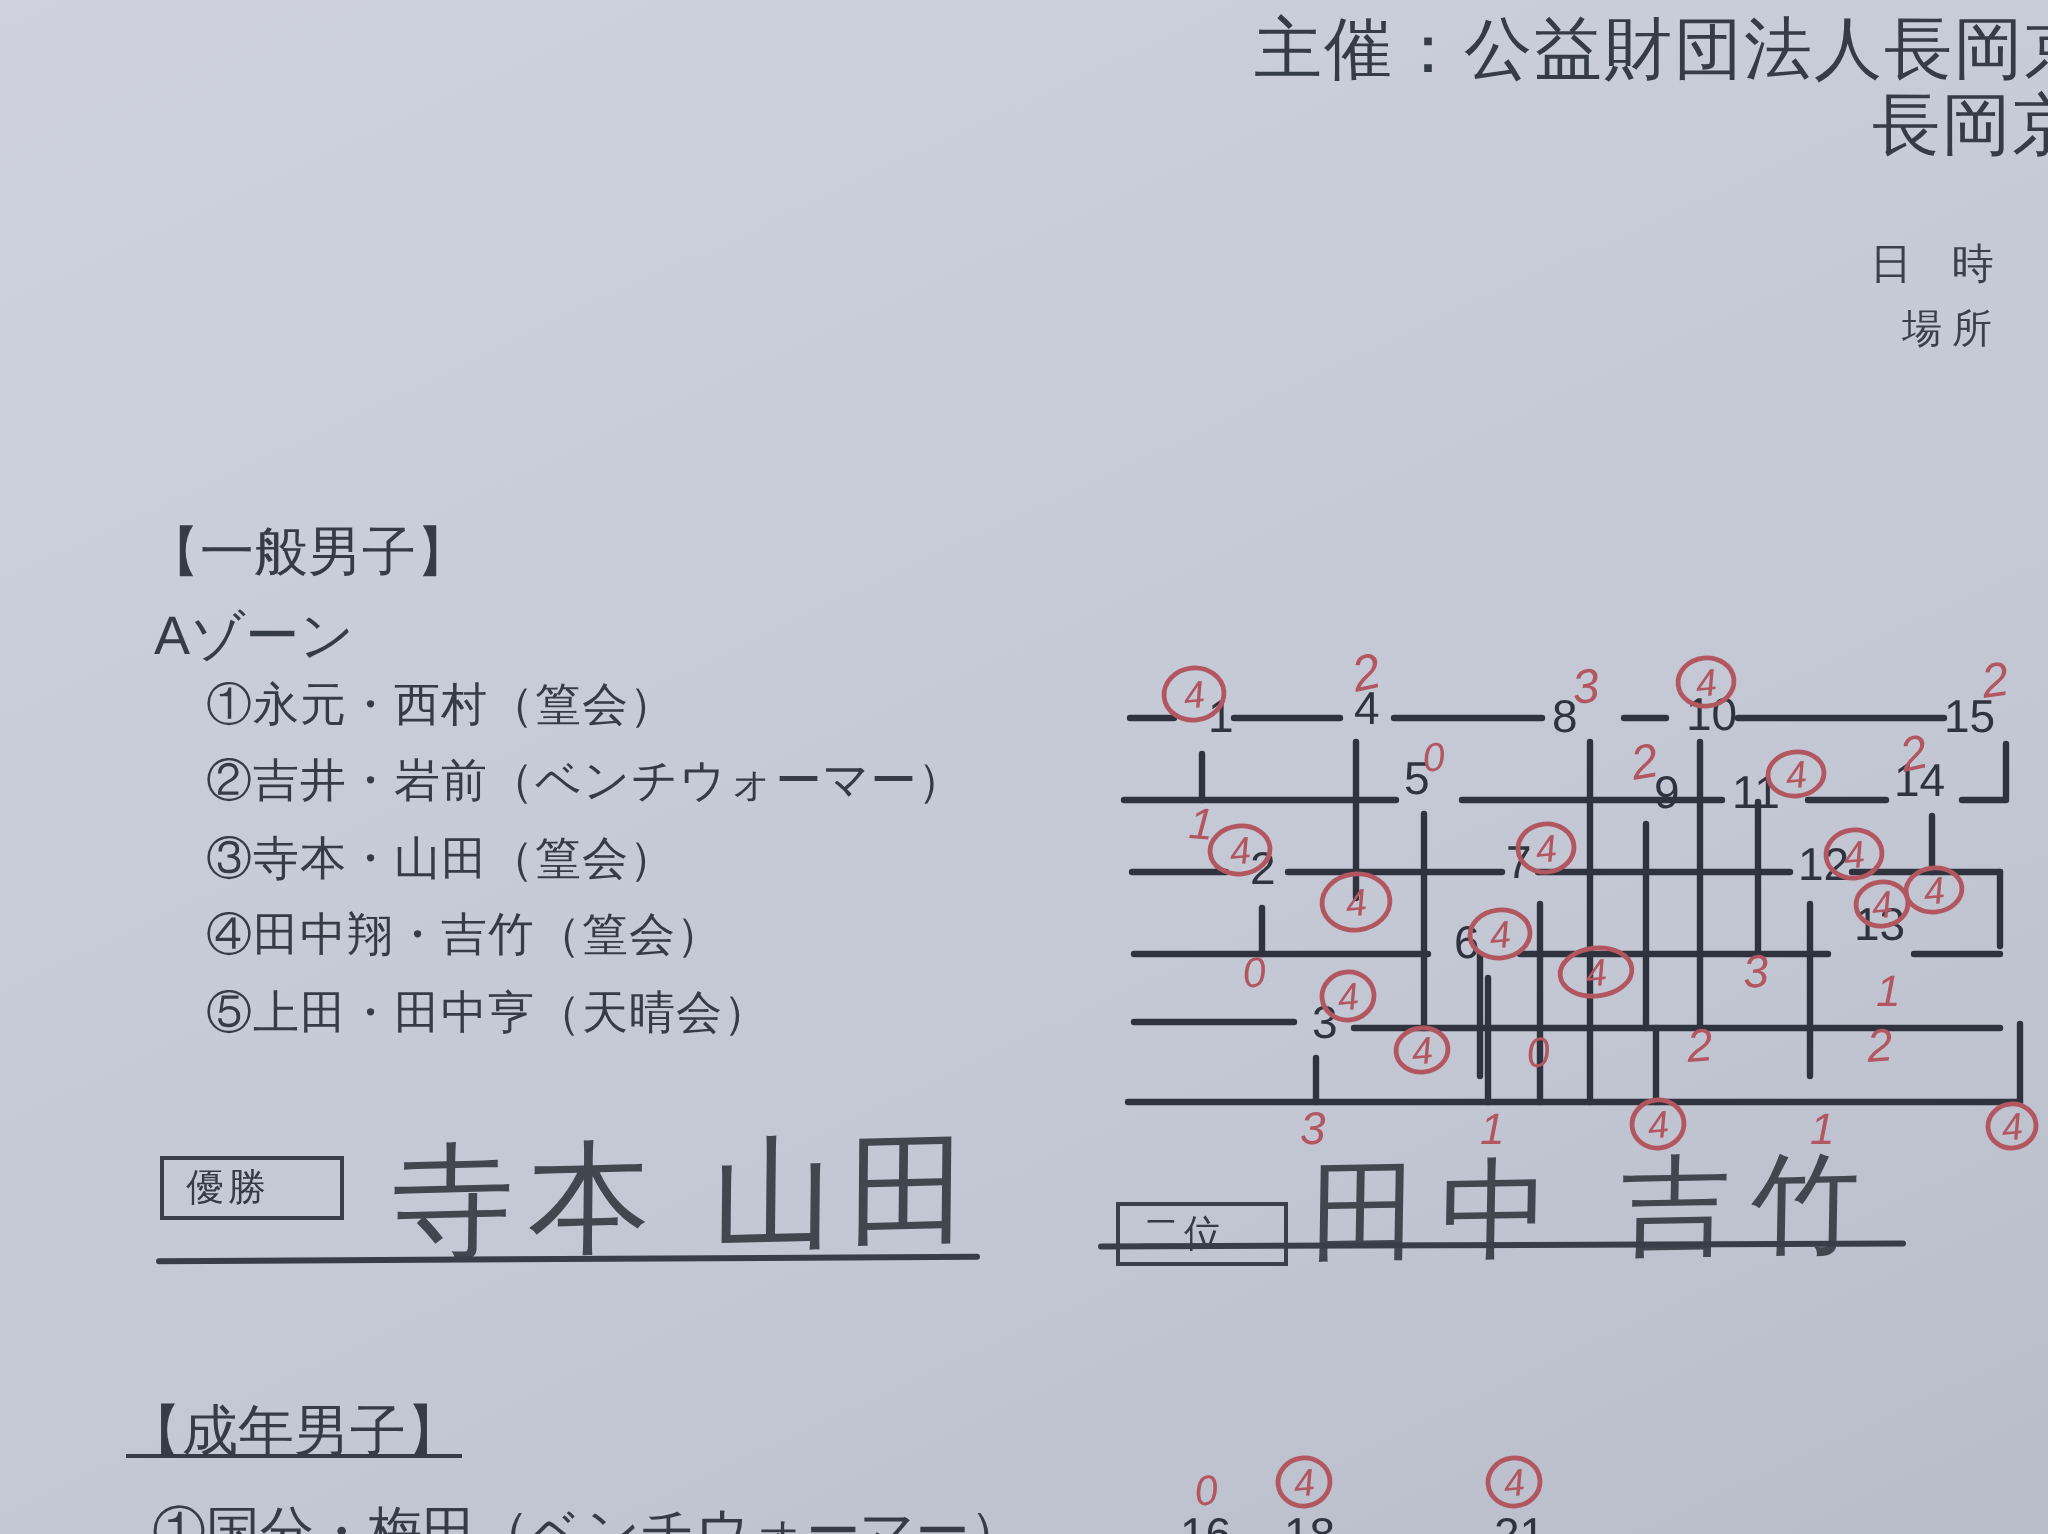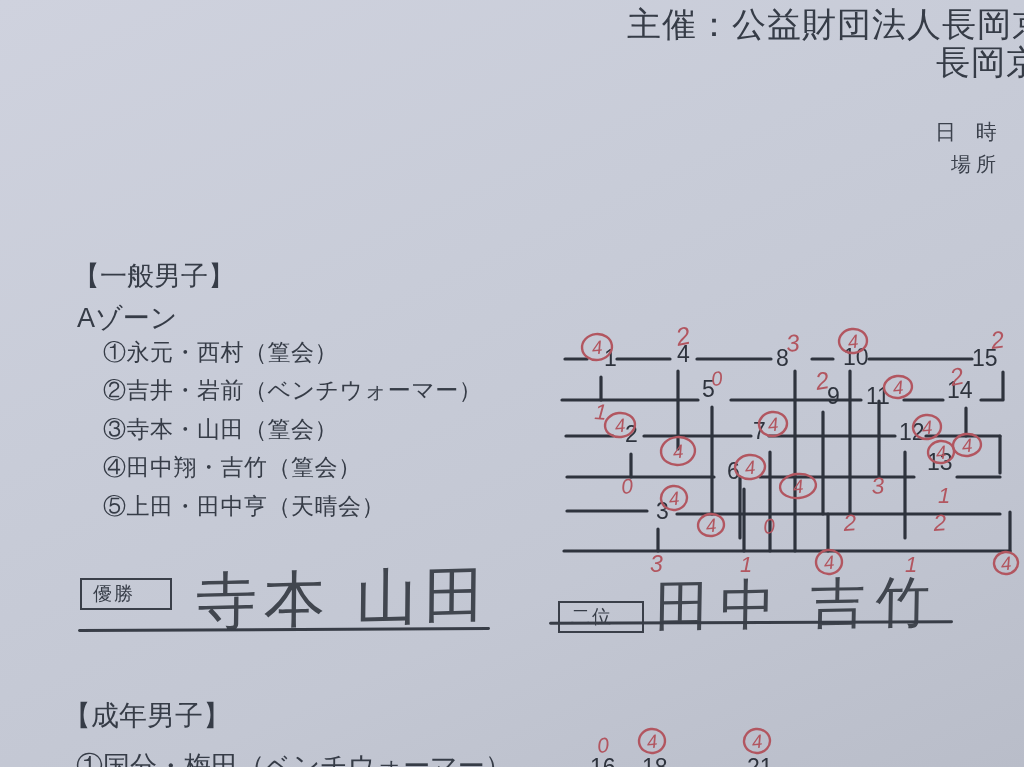--- a/index.html
+++ b/index.html
@@ -8,21 +8,21 @@
          background:linear-gradient(155deg,#cfd2de 0%,#c8ccd8 38%,#c3c7d3 68%,#b9bdc9 100%);}
   .t{position:absolute;color:#363c47;white-space:nowrap;}
   .organizer1{left:627px;top:2px;font-size:34px;letter-spacing:1px;}
   .organizer2{left:936px;top:40px;font-size:34px;letter-spacing:1px;}
   .datetime{left:935px;top:118px;font-size:21px;letter-spacing:7px;color:#3b414c;}
   .location{left:951px;top:151px;font-size:20px;letter-spacing:5px;color:#3b414c;font-family:Liberation Serif, serif;}
   .sec1{left:73px;top:258px;font-size:27px;}
   .zone{left:77px;top:300px;font-size:27px;}
   .entry{left:63px;font-size:23px;letter-spacing:0.5px;margin-left:40px;}
   .e0{top:337px}.e1{top:375px}.e2{top:414px}.e3{top:452px}.e4{top:491px}.e5{top:529px}
-  .sec2{left:63px;top:697px;font-size:28px;}
+  .sec2{left:63px;top:697px;font-size:28px;text-decoration:underline;}
   .partial{left:76px;top:748px;font-size:27px;}
   .bracket-svg{position:absolute;left:0;top:0;width:1024px;height:767px;}
   .bl{stroke:#2e333d;stroke-width:3.2;stroke-linecap:round;}
   .bn{fill:#2e333d;font-size:23px;font-family:"Liberation Sans",sans-serif;}
   .rc ellipse{fill:none;stroke:#b25660;stroke-width:2.4;}
   .rt{fill:#b25660;font-size:19px;text-anchor:middle;font-style:italic;}
   .rd{fill:#b25660;font-style:italic;}
   .box{position:absolute;border:2px solid #3a3f49;height:32px;display:flex;align-items:center;
        color:#363c47;font-size:19px;letter-spacing:2px;padding-left:11px;box-sizing:border-box;}
   .box1{left:80px;top:578px;width:92px;}

